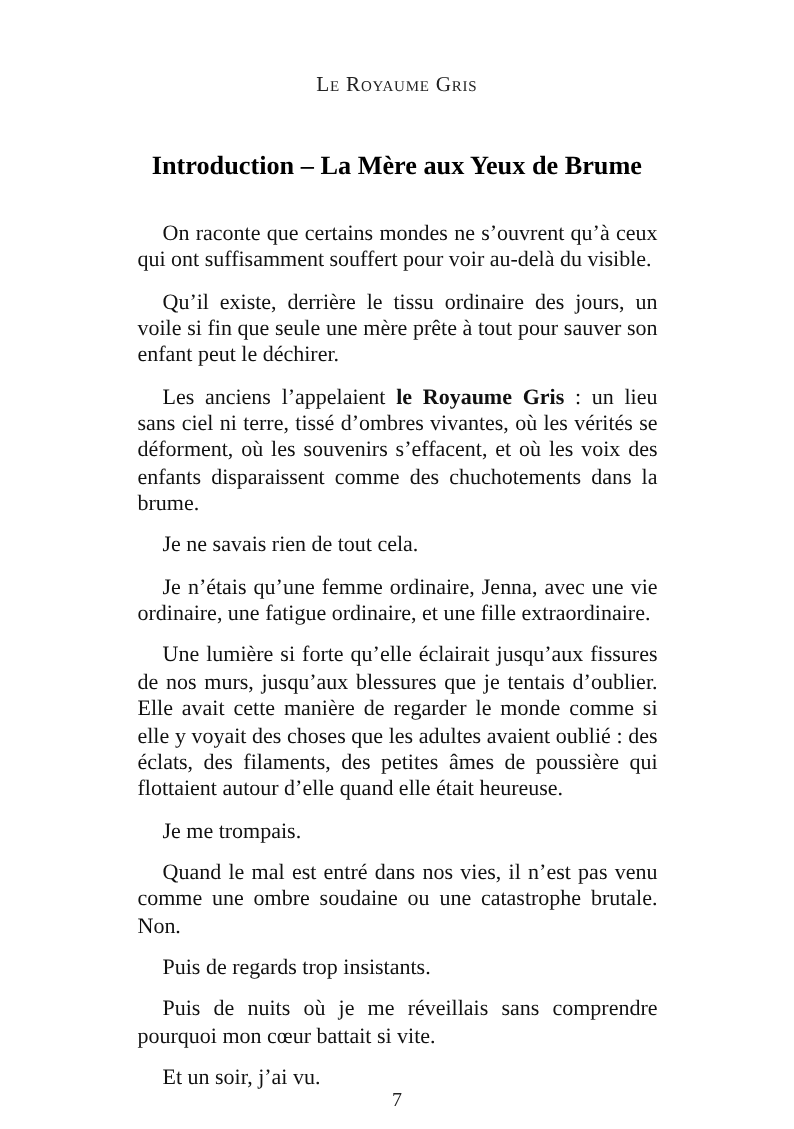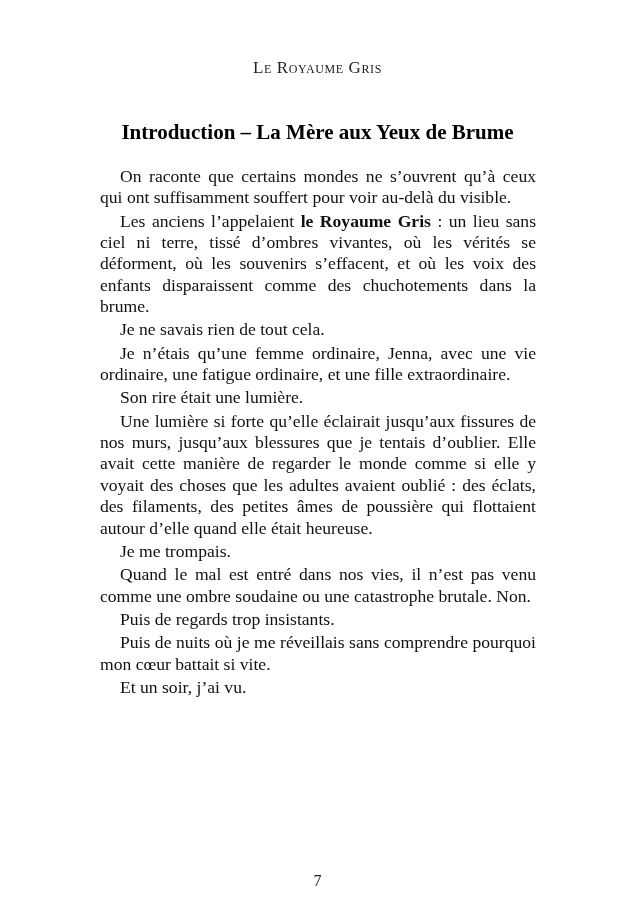--- a/index.html
+++ b/index.html
@@ -38,21 +38,21 @@
     }
     .body-text {
       position: absolute;
       top: 164px;
       left: 98px;
       width: 440px;
       font-size: 17.6px;
       line-height: 21.35px;
     }
     .body-text p {
-      margin: 2px;
+      margin: 12px;
       text-indent: 20px;
       text-align: justify;
       hyphens: manual;
     }
     .body-text b {
       font-weight: bold;
     }
     .page-number {
       position: absolute;
       top: 872px;
@@ -65,24 +65,24 @@
   </style>
 </head>
 <body>
 
 <div class="running-header">Le Royaume Gris</div>
 
 <h1 class="chapter-title" style="margin:0;">Introduction – La Mère aux Yeux de Brume</h1>
 
 <div class="body-text">
   <p>On raconte que certains mondes ne s’ouvrent qu’à ceux qui ont suffisamment souffert pour voir au-delà du visible.</p>
+  <p>Qu’il existe, derrière le tissu ordinaire des jours, un voile si fin que seule une mère prête à tout pour sauver son enfant peut le déchirer.</p>
   <p><span>Les anciens l’appelaient </span><b>le Royaume Gris</b><span> : un lieu sans ciel ni terre, tissé d’ombres vivantes, où les vérités se déforment, où les souvenirs s’effacent, et où les voix des enfants disparaissent comme des chuchotements dans la brume.</span></p>
   <p>Je ne savais rien de tout cela.</p>
   <p>Je n’étais qu’une femme ordinaire, Jenna, avec une vie ordi­naire, une fatigue ordinaire, et une fille extraordinaire.</p>
-  <p>Son rire était une lumière.</p>
   <p>Une lumière si forte qu’elle éclairait jusqu’aux fissures de nos murs, jusqu’aux blessures que je tentais d’oublier. Elle avait cette manière de regarder le monde comme si elle y voyait des choses que les adultes avaient oublié : des éclats, des fila­ments, des petites âmes de poussière qui flottaient autour d’elle quand elle était heureuse.</p>
   <p>Je me trompais.</p>
   <p>Quand le mal est entré dans nos vies, il n’est pas venu comme une ombre soudaine ou une catastrophe brutale. Non.</p>
   <p>Puis de regards trop insistants.</p>
   <p>Puis de nuits où je me réveillais sans comprendre pourquoi mon cœur battait si vite.</p>
   <p>Et un soir, j’ai vu.</p>
 </div>
 
 <div class="page-number">7</div>
 

